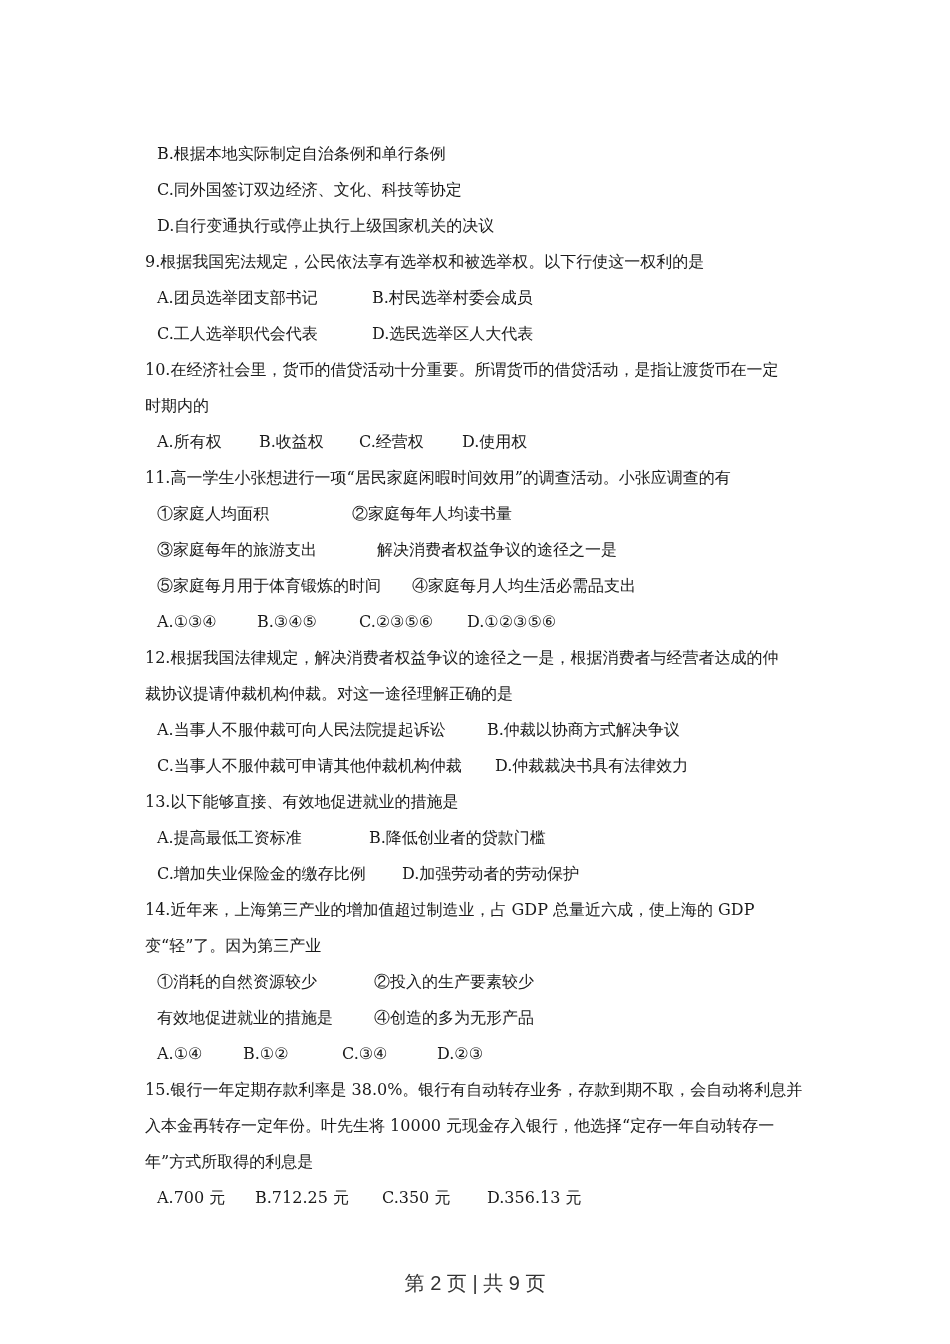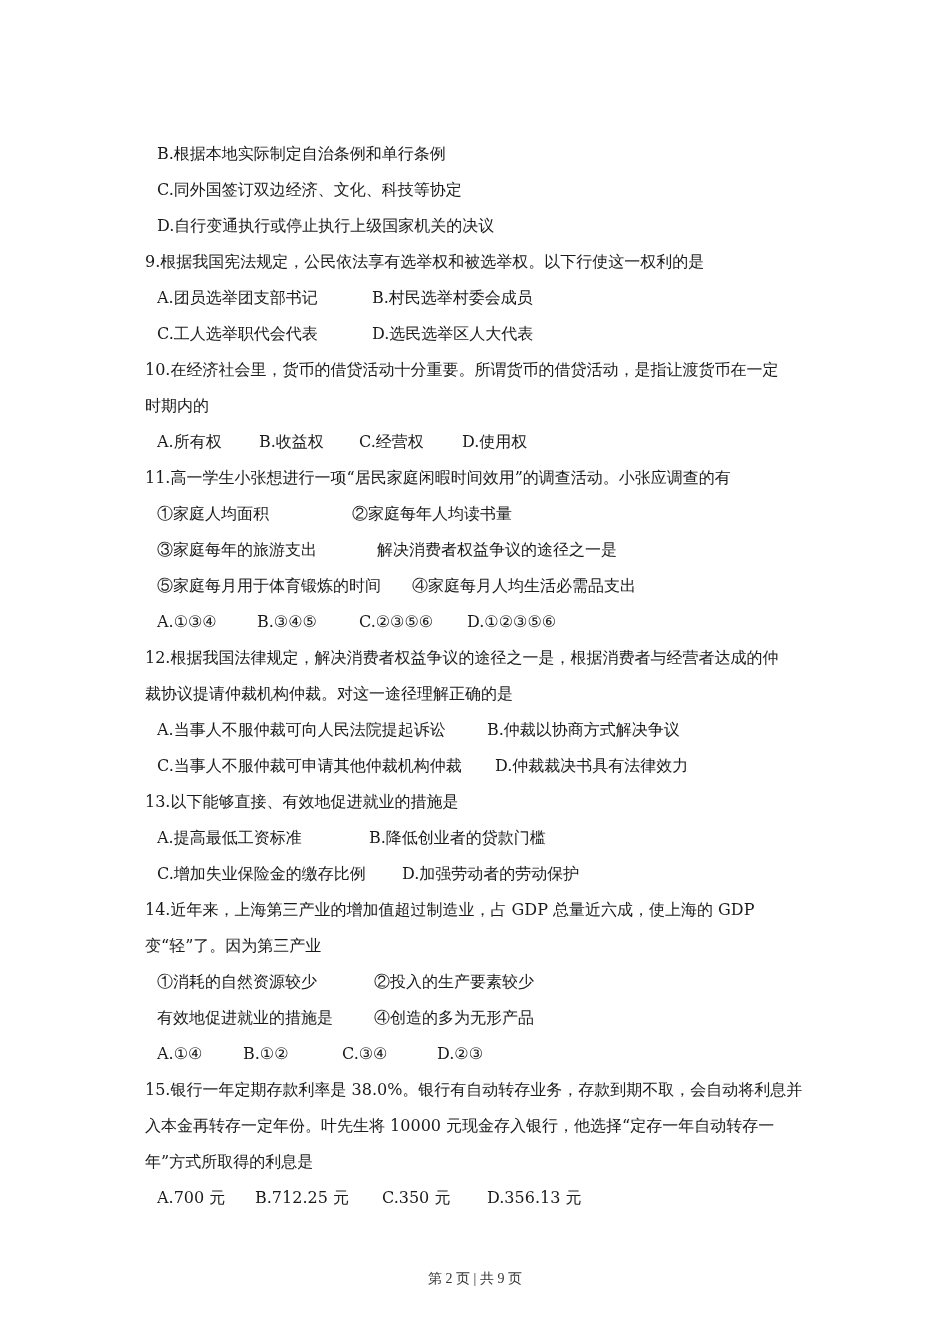--- a/index.html
+++ b/index.html
@@ -10,21 +10,21 @@
     }
     .page { position: absolute; left: 0; top: 0; width: 950px; height: 1344px; margin-top: 26px; }
     .line {
       position: absolute; left: 145px; font-size: 16px; line-height: 20px;
       white-space: nowrap; letter-spacing: 0px;
     }
     .indent { left: 157px; }
     .opt { position: absolute; white-space: nowrap; }
     .footer {
       position: absolute; top: 1244px; left: 0; width: 950px; text-align: center;
-      font-family: Liberation Serif, serif; font-size: 14px; color: #333;
+      font-family: Liberation Sans, sans-serif; font-size: 20px; color: #333;
     }
   </style>
 </head>
 <body>
 
 <div class="page">
 
   <div class="line indent" style="top:118px">B.根据本地实际制定自治条例和单行条例</div>
   <div class="line indent" style="top:190px">D.自行变通执行或停止执行上级国家机关的决议</div>
   <div class="line indent" style="top:154px">C.同外国签订双边经济、文化、科技等协定</div>

